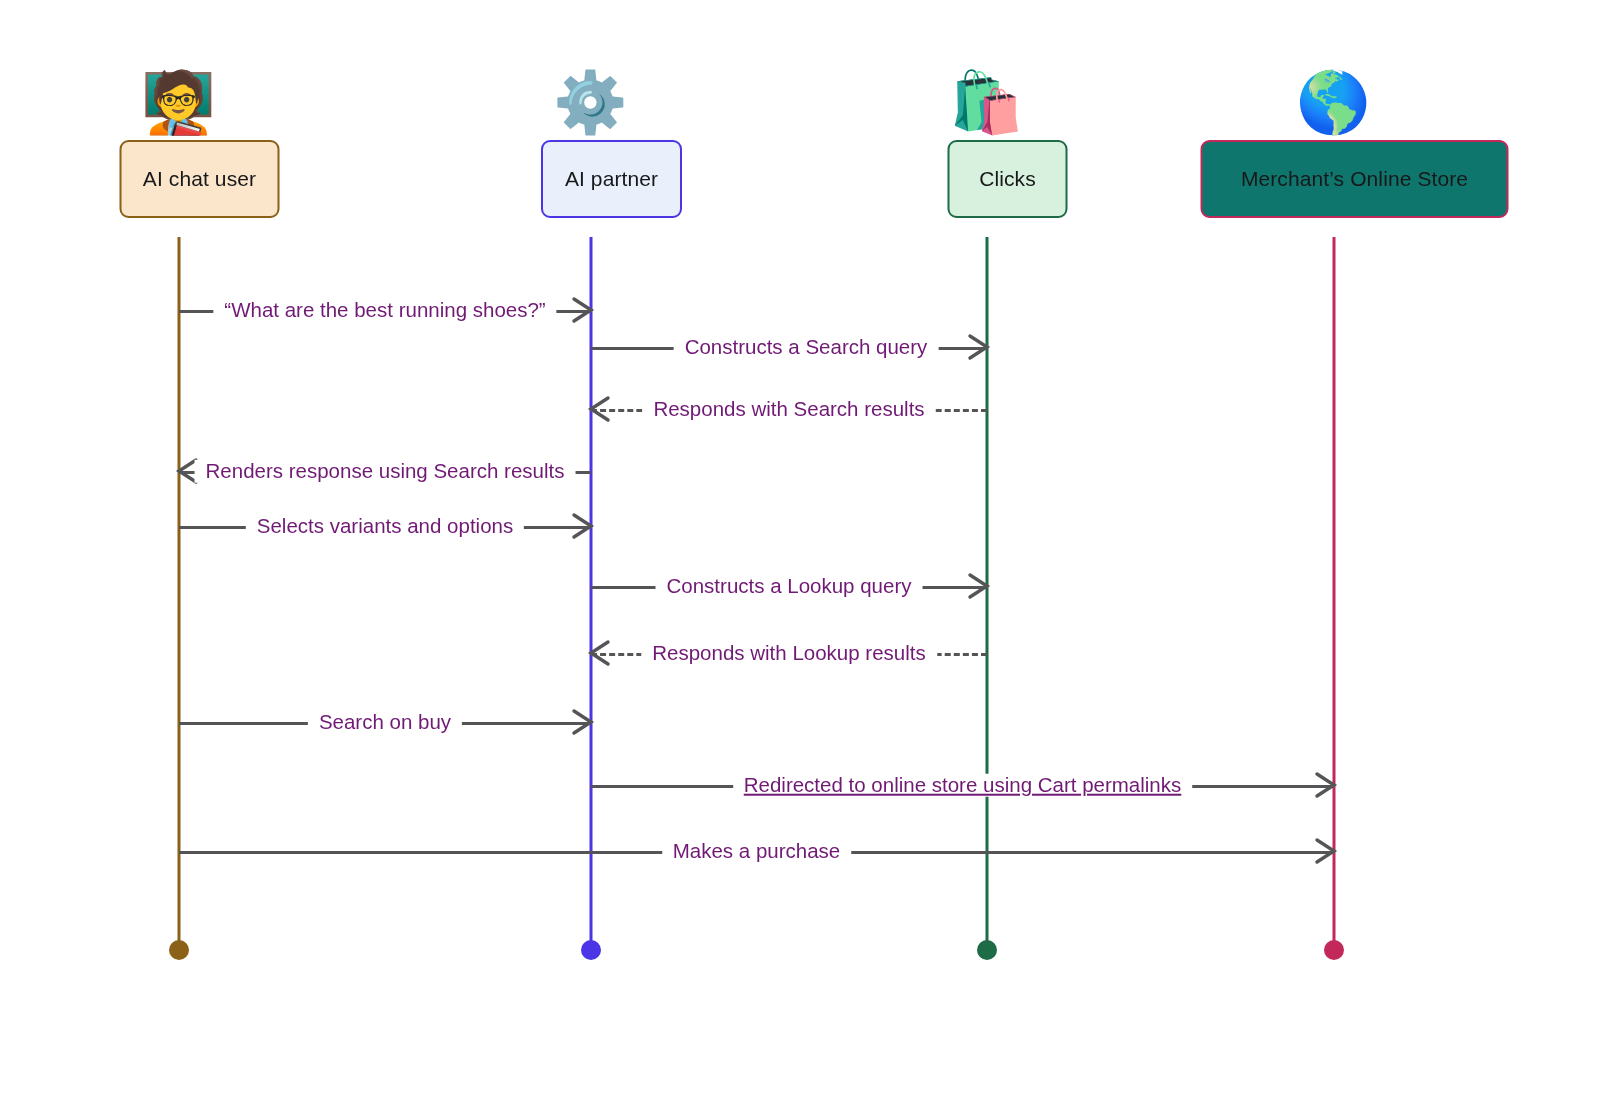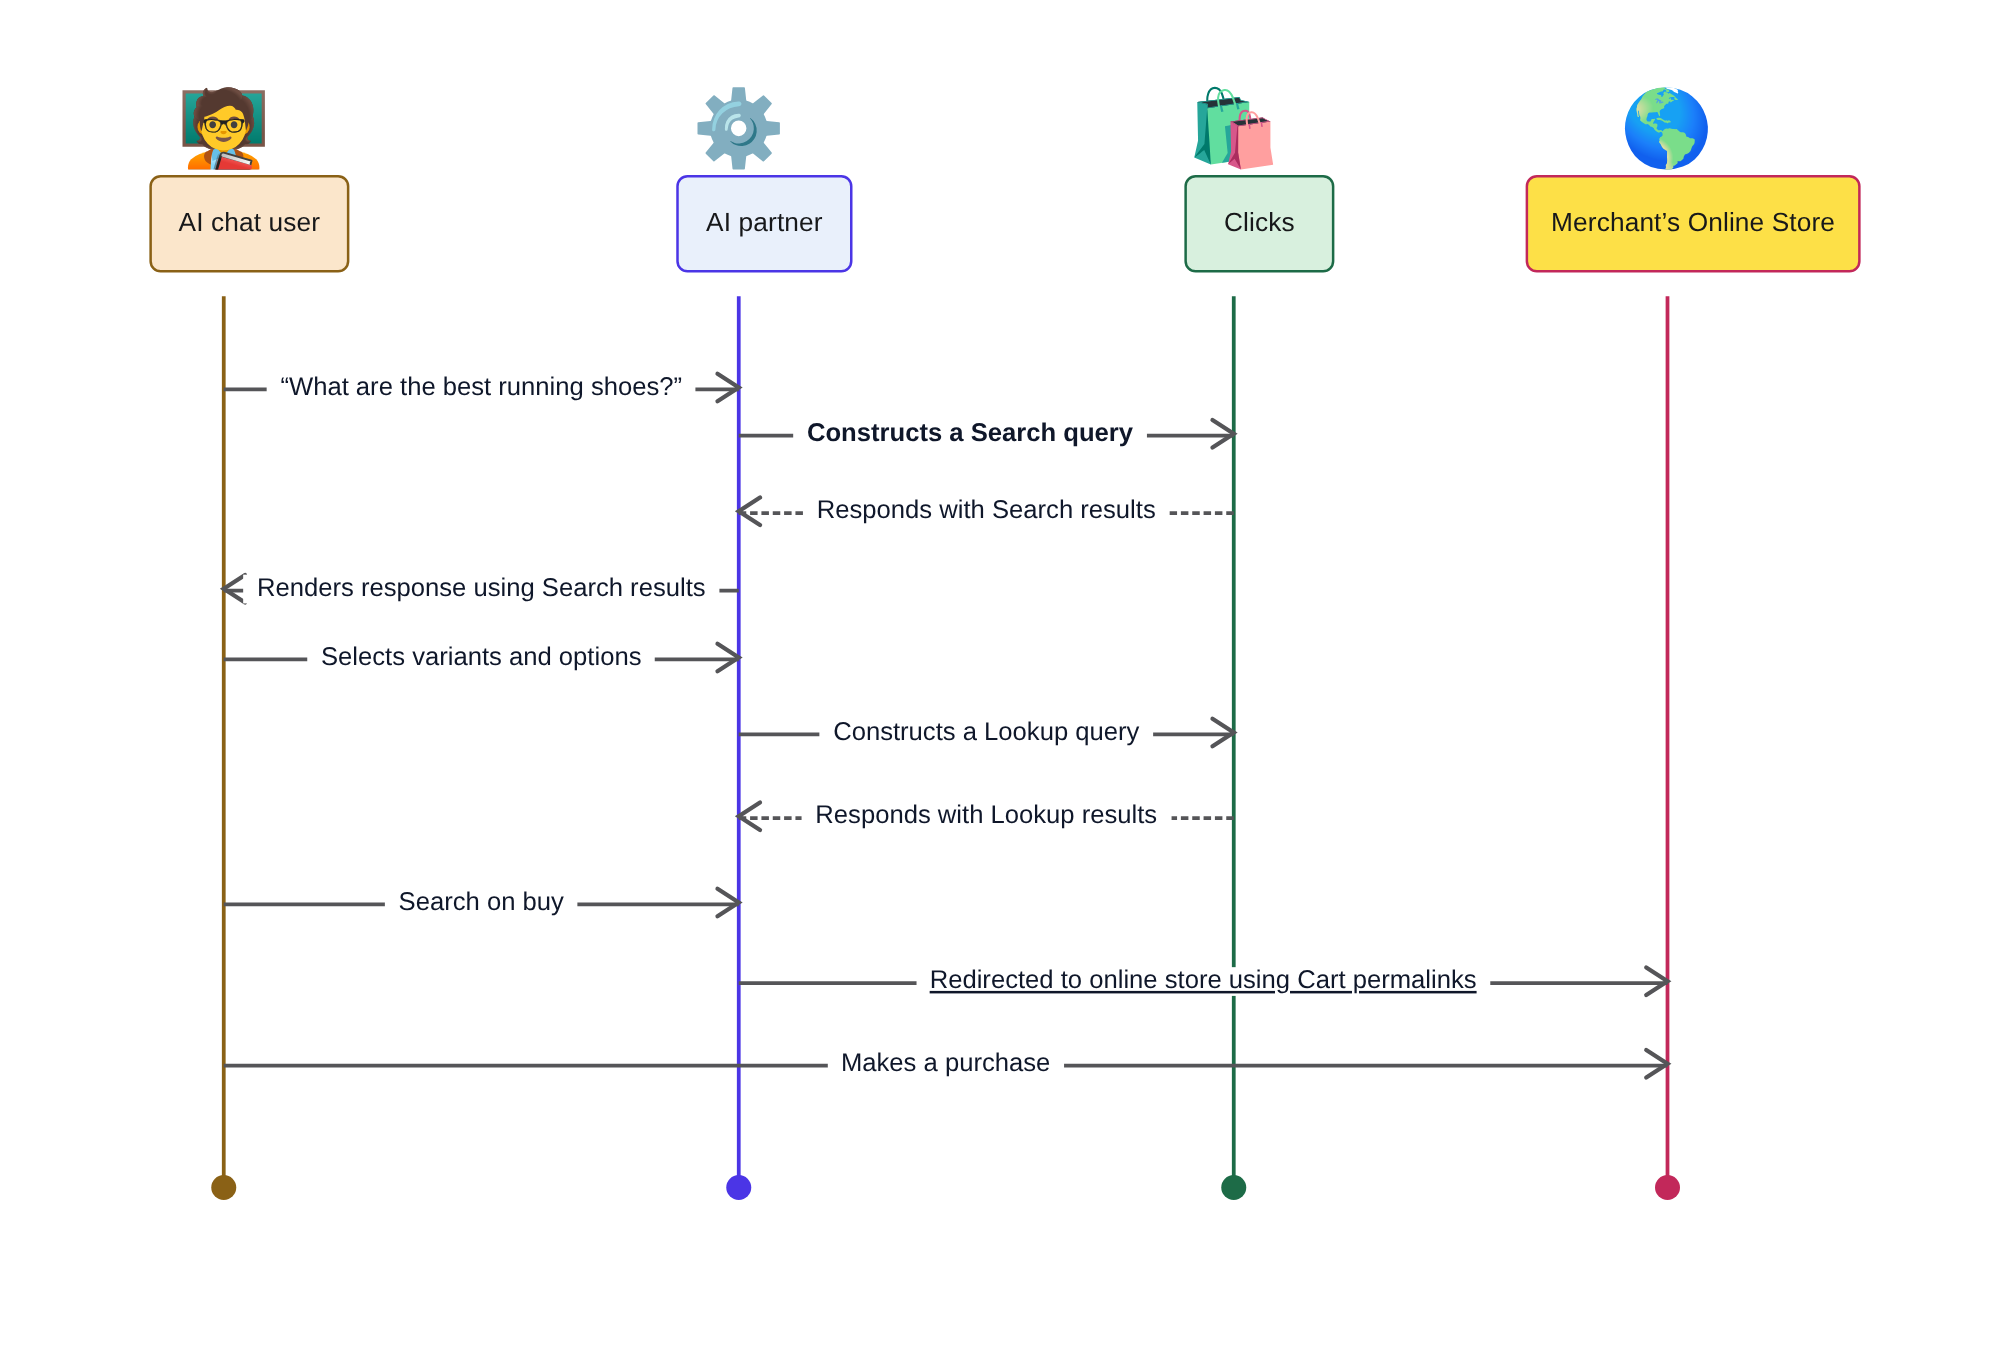--- a/index.html
+++ b/index.html
@@ -72,21 +72,21 @@
   }
   .msg-line.solid { border-top-style: solid; }
   .msg-line.dashed { border-top-style: dashed; }
   .msg-label {
     position: absolute;
     top: 0;
     transform: translate(-50%, -50%);
     background: #ffffff;
     padding: 0 11px;
     font-size: 20.5px;
-    color: #0f172a;
+    color: #701a75;
     white-space: nowrap;
     line-height: 1.1;
   }
   .arrowhead {
     position: absolute;
     top: 0;
     width: 0;
     height: 0;
   }
   .arrowhead svg { display: block; overflow: visible; }
@@ -99,38 +99,38 @@
     <div class="lifeline-dot" style="left: 179px; top: 950px; background: rgb(138, 97, 22);"></div>
     <div class="lifeline" style="left: 591px; top: 237px; height: 713px; background: rgb(75, 53, 230);"></div>
     <div class="lifeline-dot" style="left: 591px; top: 950px; background: rgb(75, 53, 230);"></div>
     <div class="lifeline" style="left: 987px; top: 237px; height: 713px; background: rgb(29, 107, 71);"></div>
     <div class="lifeline-dot" style="left: 987px; top: 950px; background: rgb(29, 107, 71);"></div>
     <div class="lifeline" style="left: 1334px; top: 237px; height: 713px; background: rgb(194, 40, 90);"></div>
     <div class="lifeline-dot" style="left: 1334px; top: 950px; background: rgb(194, 40, 90);"></div>
     <div class="actor-col" style="left: 179px; top: 66px;"><div class="actor-icon">🧑‍🏫</div><div class="actor-box" style="width: 160px; height: 78px; line-height: 73px; background: rgb(251, 230, 203); border-color: rgb(138, 97, 22);"><span>AI chat user</span></div></div>
     <div class="actor-col" style="left: 591px; top: 66px;"><div class="actor-icon">⚙️</div><div class="actor-box" style="width: 141px; height: 78px; line-height: 73px; background: rgb(233, 240, 251); border-color: rgb(75, 53, 230);"><span>AI partner</span></div></div>
     <div class="actor-col" style="left: 987px; top: 66px;"><div class="actor-icon">🛍️</div><div class="actor-box" style="width: 120px; height: 78px; line-height: 73px; background: rgb(216, 240, 222); border-color: rgb(29, 107, 71);"><span>Clicks</span></div></div>
-    <div class="actor-col" style="left: 1334px; top: 66px;"><div class="actor-icon">🌎</div><div class="actor-box" style="width: 268px; height: 78px; line-height: 73px; background: #fde047; border-color: rgb(194, 40, 90);"><span>Merchant’s Online Store</span></div></div>
+    <div class="actor-col" style="left: 1334px; top: 66px;"><div class="actor-icon">🌎</div><div class="actor-box" style="width: 308px; height: 78px; line-height: 73px; background: #0f766e; border-color: rgb(194, 40, 90);"><span>Merchant’s Online Store</span></div></div>
     <div class="msg" style="left: 0px; top: 310px; width: 1600px;">
       <div class="msg-line solid" style="left: 179px; width: 412px;"></div>
       <div class="arrowhead" style="left: 591px;">
         <svg width="1" height="1" style="position: absolute; left: 0px; top: 0px;">
           <path d="M -17 -11 L 0 0 L -17 11" fill="none" stroke="#555558" stroke-width="3.4" stroke-linecap="round" stroke-linejoin="miter"></path>
         </svg>
       </div>
       <div class="msg-label" style="left: 385px;">“What are the best running shoes?”</div>
     </div>
     <div class="msg" style="left: 0px; top: 347px; width: 1600px;">
       <div class="msg-line solid" style="left: 591px; width: 396px;"></div>
       <div class="arrowhead" style="left: 987px;">
         <svg width="1" height="1" style="position: absolute; left: 0px; top: 0px;">
           <path d="M -17 -11 L 0 0 L -17 11" fill="none" stroke="#555558" stroke-width="3.4" stroke-linecap="round" stroke-linejoin="miter"></path>
         </svg>
       </div>
-      <div class="msg-label" style="left: 776px; font-weight: bold;">Constructs a Search query</div>
+      <div class="msg-label" style="left: 806px;">Constructs a Search query</div>
     </div>
     <div class="msg" style="left: 0px; top: 409px; width: 1600px;">
       <div class="msg-line dashed" style="left: 591px; width: 396px;"></div>
       <div class="arrowhead" style="left: 591px;">
         <svg width="1" height="1" style="position: absolute; left: 0px; top: 0px;">
           <path d="M 17 -11 L 0 0 L 17 11" fill="none" stroke="#555558" stroke-width="3.4" stroke-linecap="round" stroke-linejoin="miter"></path>
         </svg>
       </div>
       <div class="msg-label" style="left: 789px;">Responds with Search results</div>
     </div>

